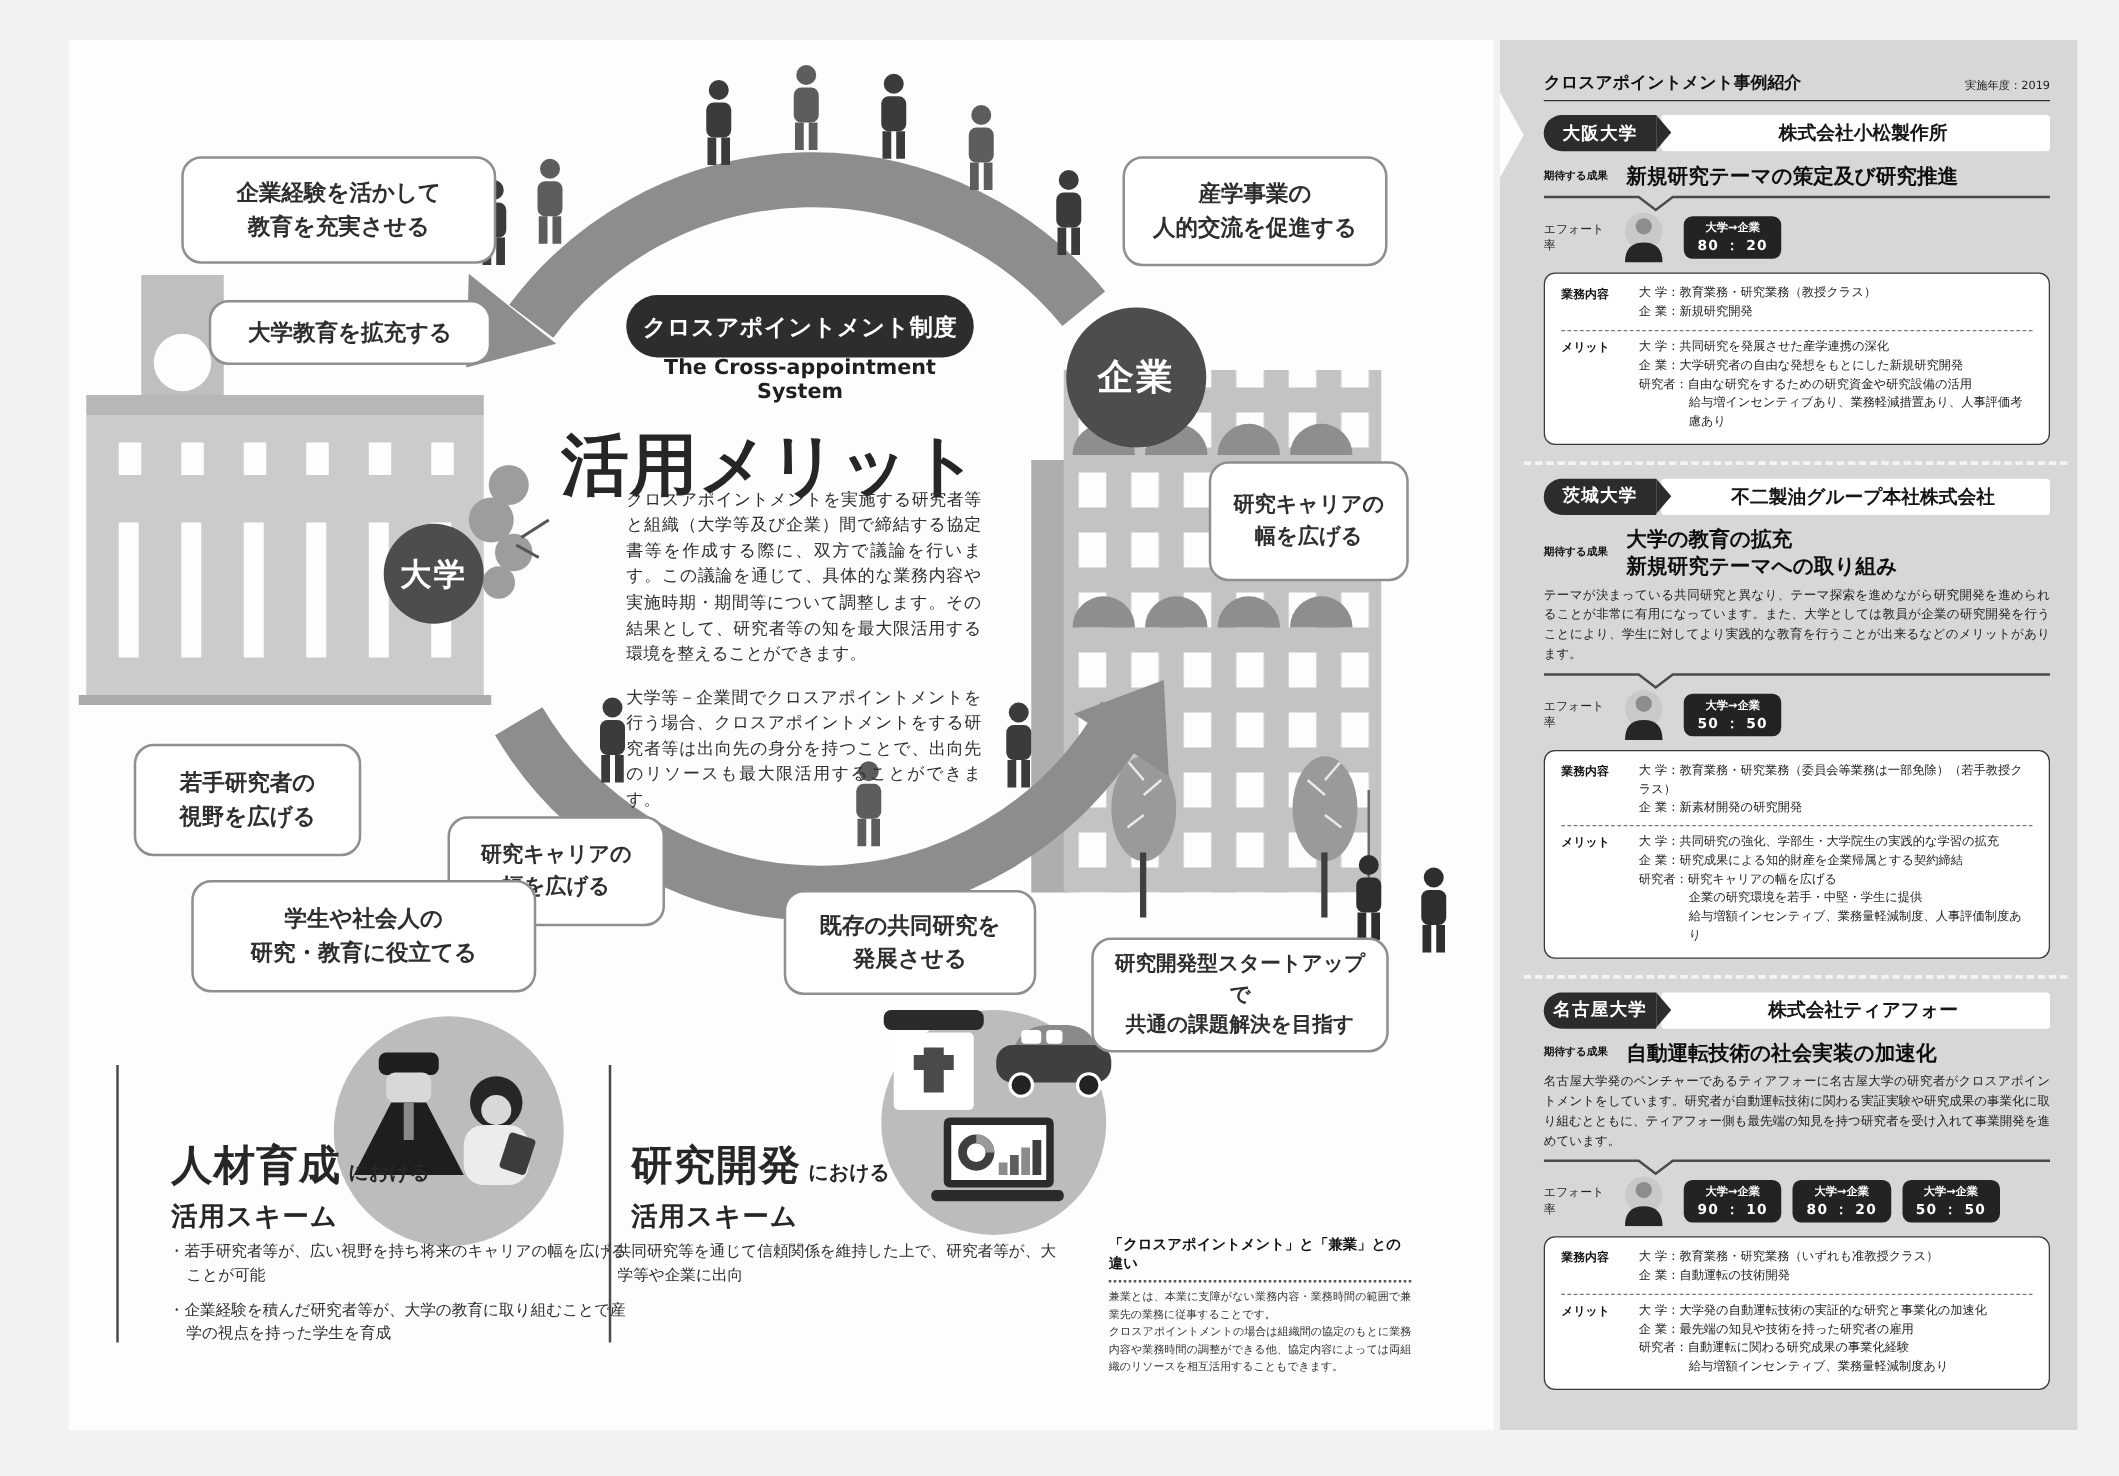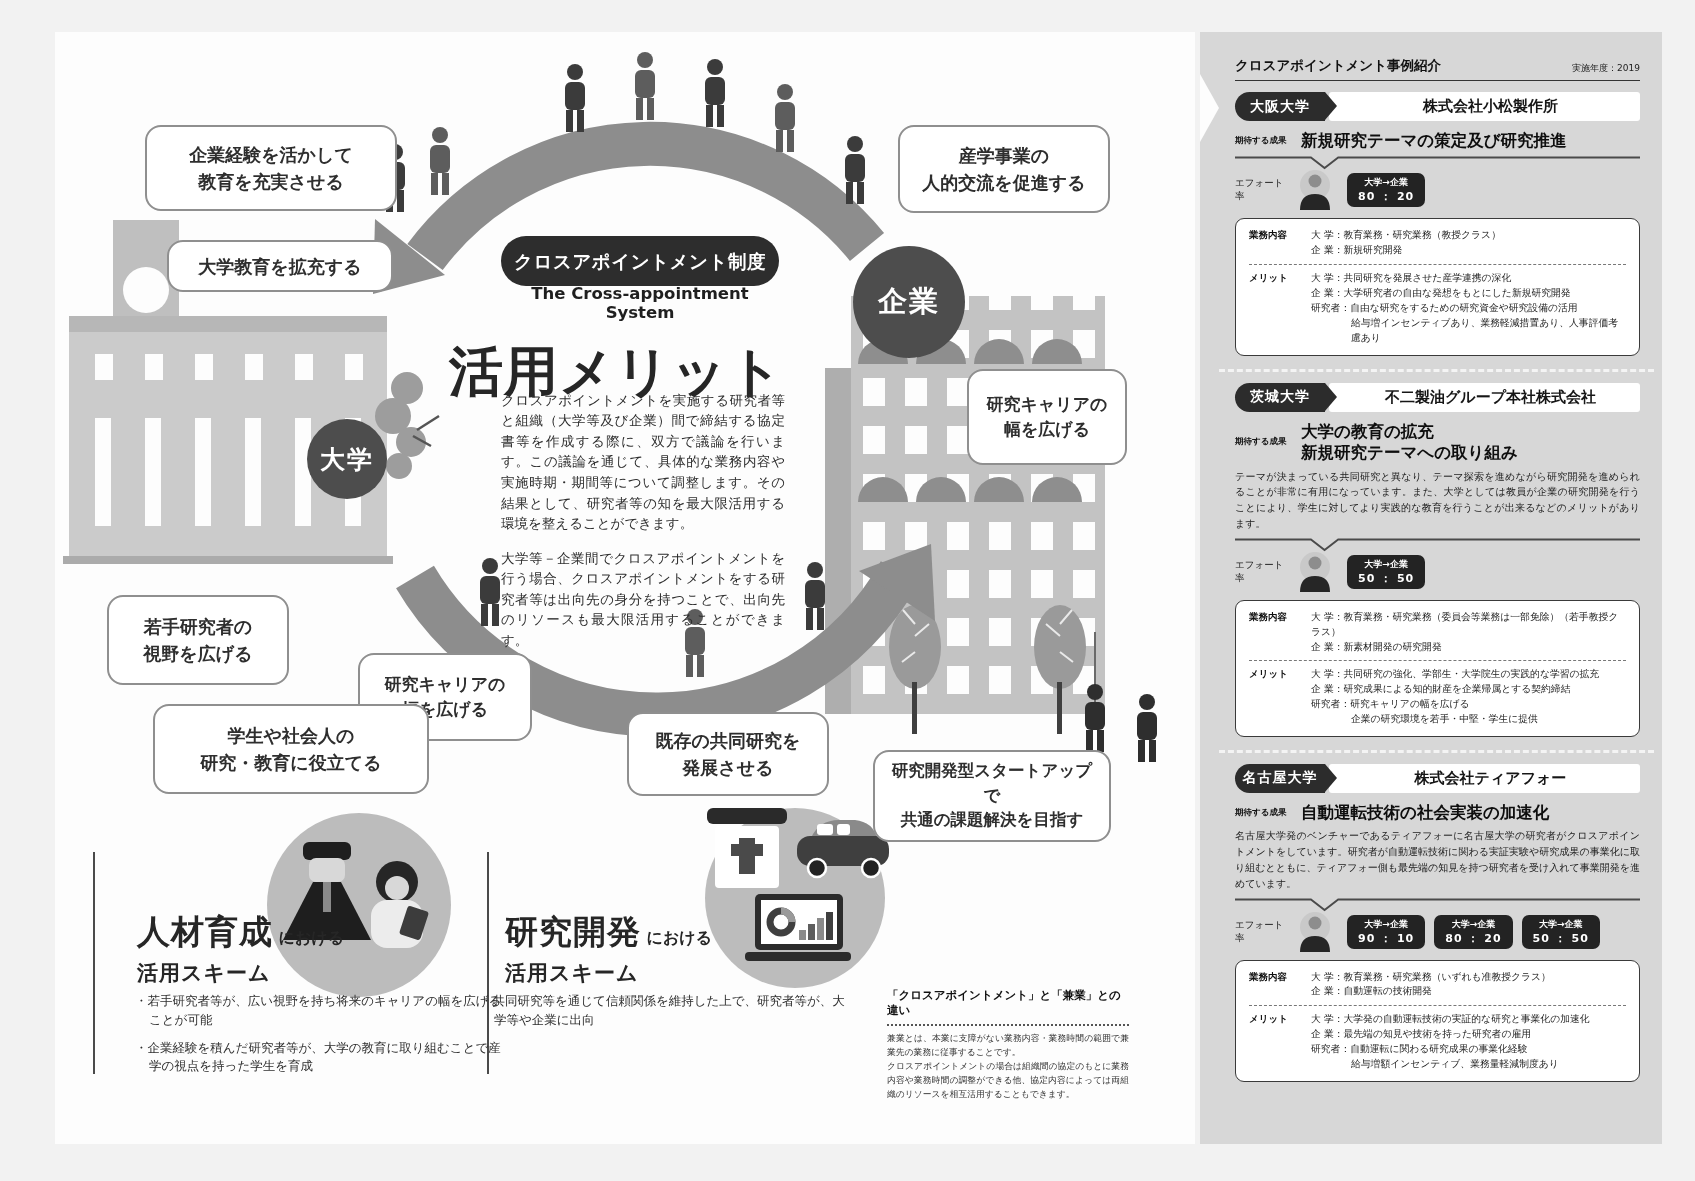--- a/index.html
+++ b/index.html
@@ -375,20 +375,21 @@
           </div>
         </div>
         <div class="detail-sep"></div>
         <div class="detail-row">
           <span class="detail-label">メリット</span>
           <div class="detail-lines">
             <div>大 学：共同研究の強化、学部生・大学院生の実践的な学習の拡充</div>
             <div>企 業：研究成果による知的財産を企業帰属とする契約締結</div>
             <div>研究者：研究キャリアの幅を広げる</div>
             <div class="indent">企業の研究環境を若手・中堅・学生に提供</div>
+            <div class="indent">給与増額インセンティブ、業務量軽減制度、人事評価制度あり</div>
           </div>
         </div>
       </div>
     </section>
     <div class="case-divider"></div>
 
     <section class="case">
       <div class="case-head">
         <div class="case-tag">
             <span>名古屋大学</span>

